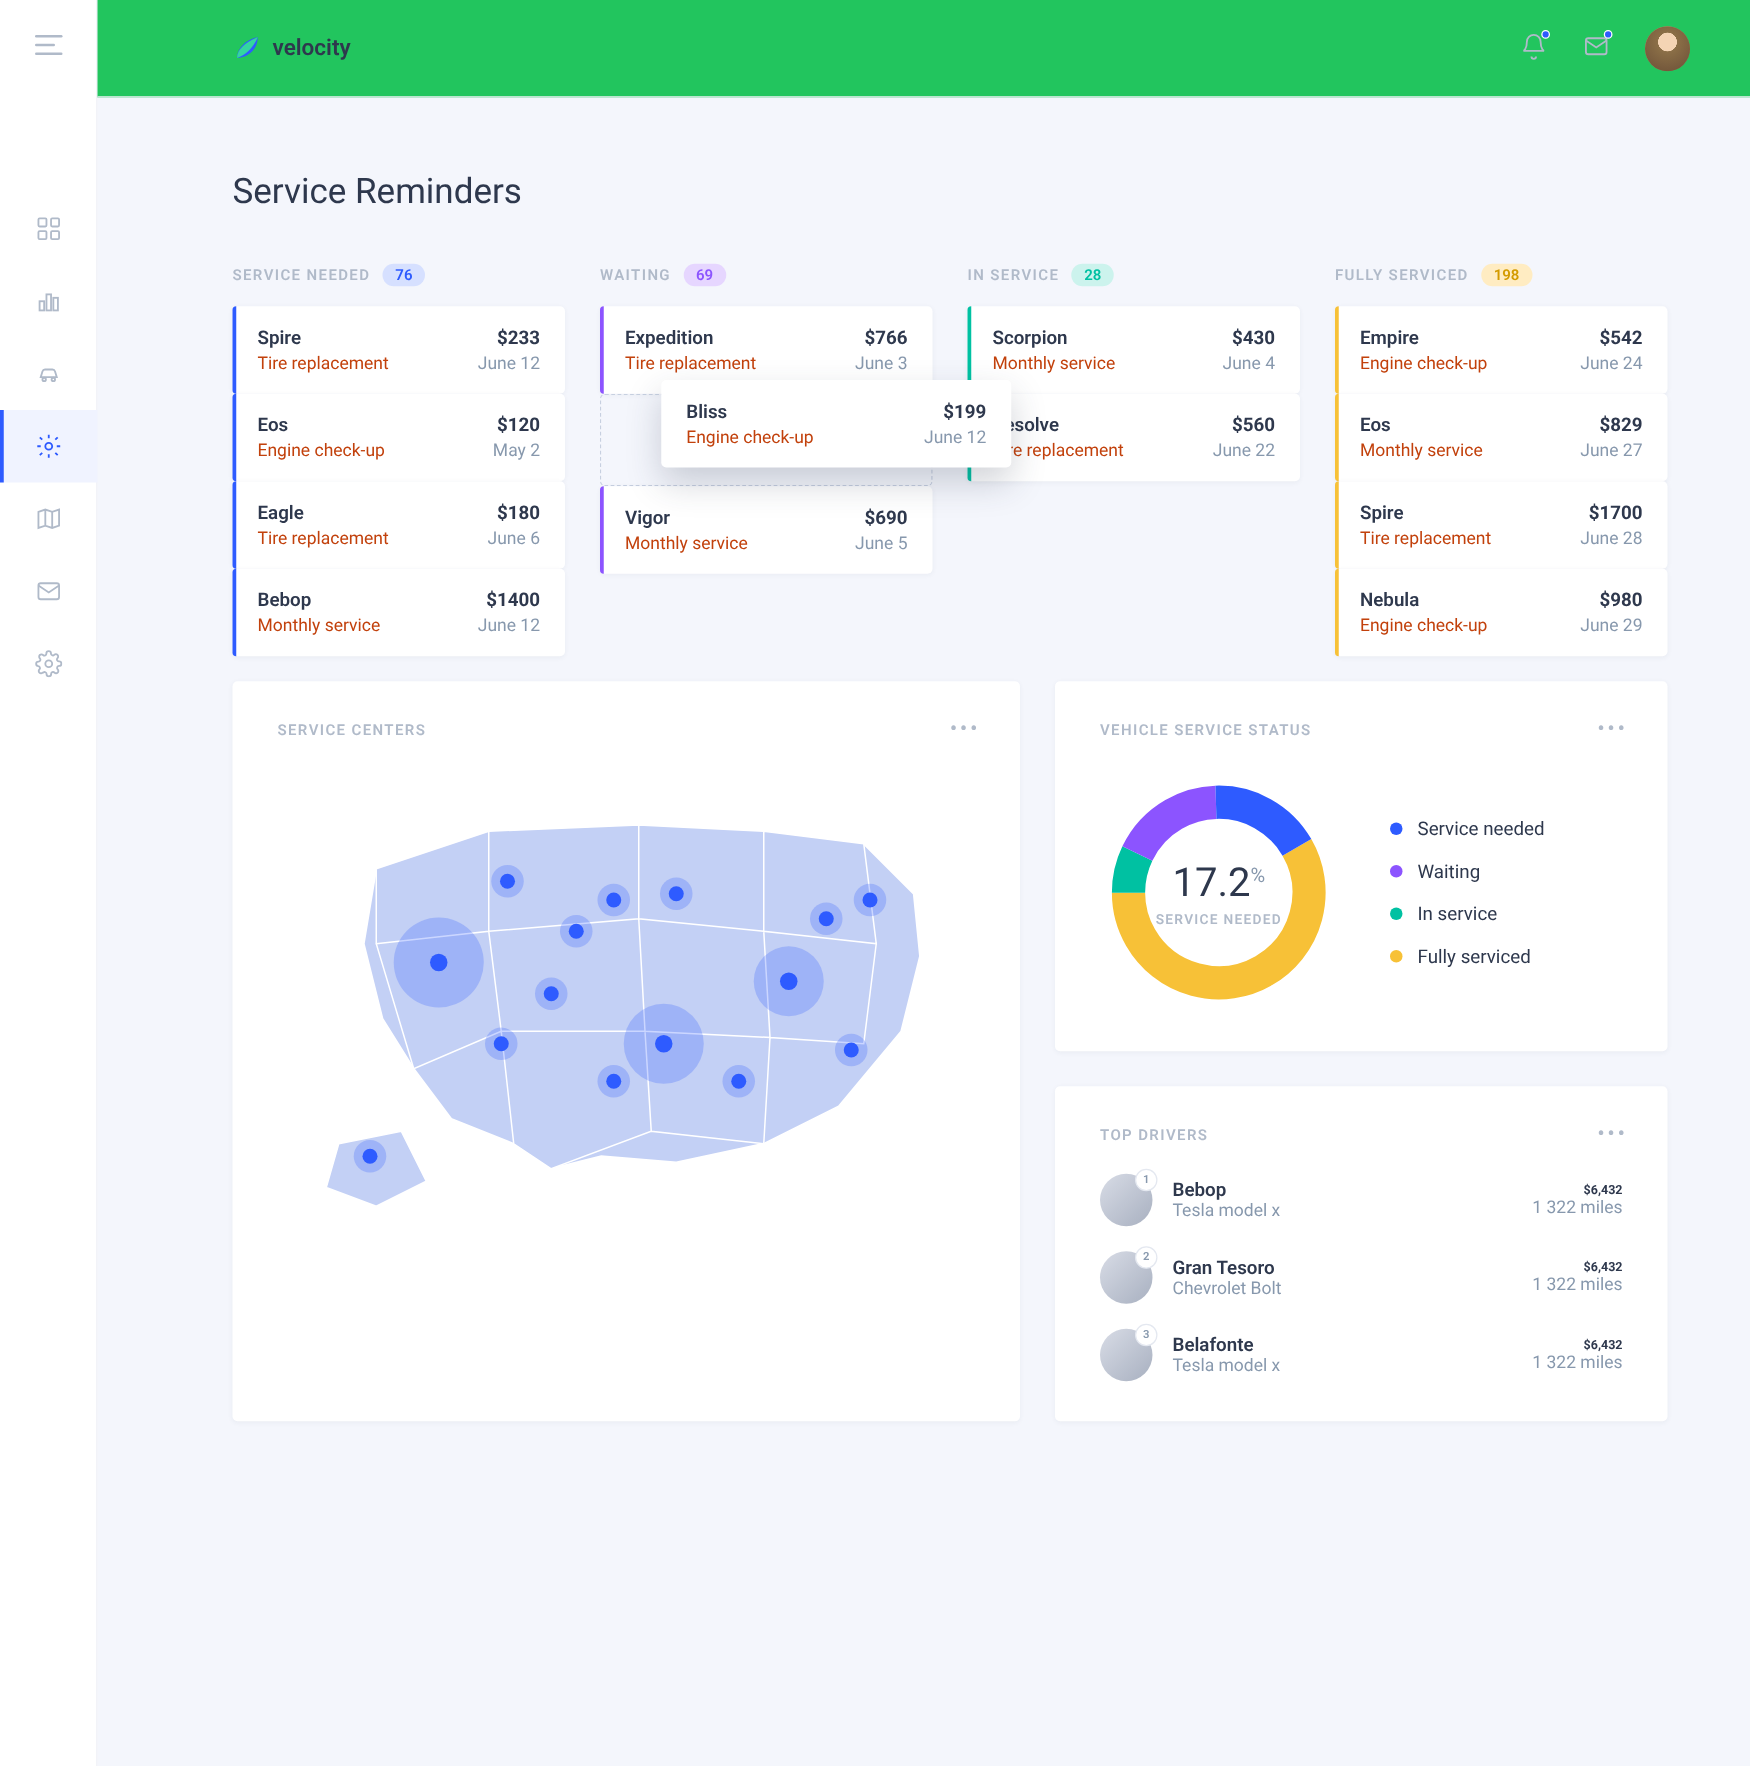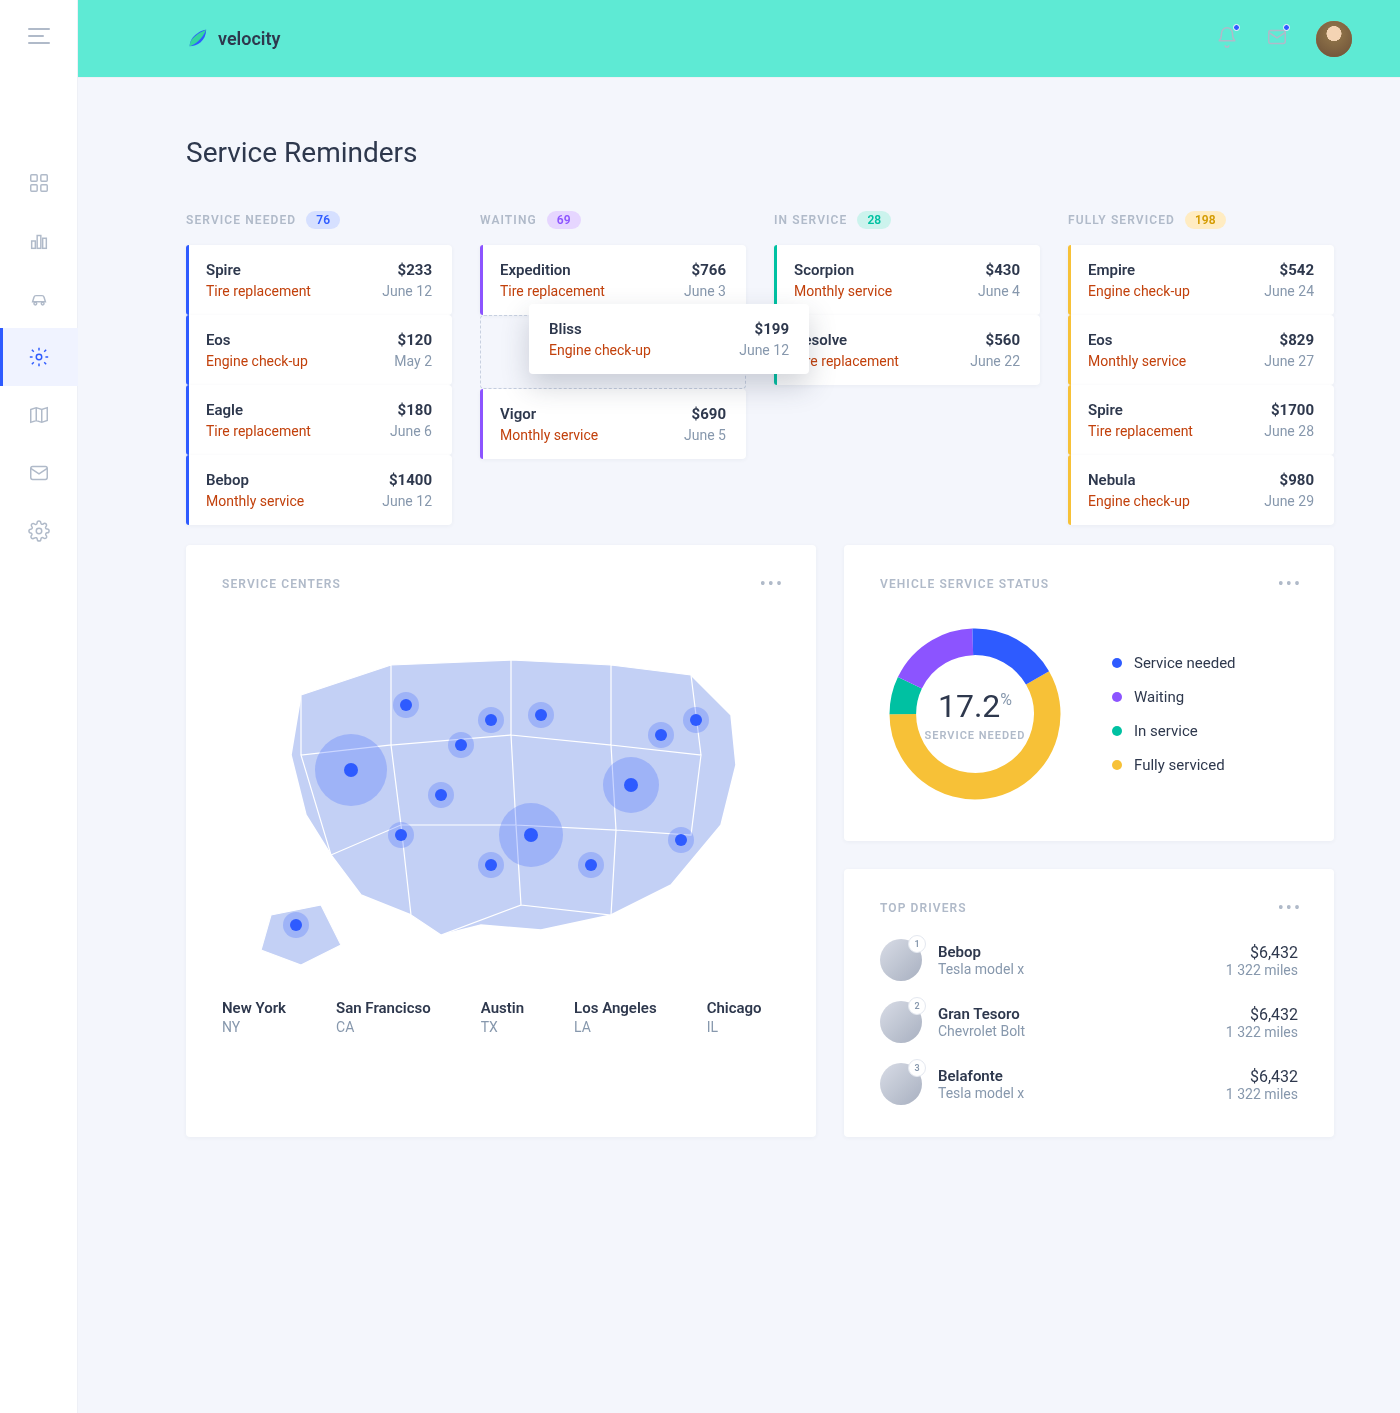--- a/index.html
+++ b/index.html
@@ -8,21 +8,21 @@
 .rail{width:78px;background:#fff;border-right:1px solid #eef0f6;display:flex;flex-direction:column;align-items:center;padding-top:28px}
 .hamburger{width:22px;height:16px;margin-bottom:110px;cursor:pointer}
 .hamburger span{display:block;height:2px;background:#b0bac9;margin-bottom:5px;border-radius:1px}
 .hamburger span:nth-child(2){width:16px}
 .rail-item{width:78px;height:58px;display:flex;align-items:center;justify-content:center;cursor:pointer;position:relative}
 .rail-item.active{background:#f0f3ff}
 .rail-item.active::before{content:'';position:absolute;left:0;top:0;bottom:0;width:3px;background:#2e5bff}
 .rail-icon{width:22px;height:22px;stroke:#b0bac9;fill:none;stroke-width:1.6}
 .rail-item.active .rail-icon{stroke:#2e5bff}
 .main{flex:1}
-.topbar{height:78px;background:#5eead4;border-bottom:1px solid #eef0f6;display:flex;align-items:center;padding:0 48px 0 108px}
+.topbar{height:78px;background:#22c55e;border-bottom:1px solid #eef0f6;display:flex;align-items:center;padding:0 48px 0 108px}
 .logo{display:flex;align-items:center;gap:10px;font-weight:600;font-size:18px;color:#2e384d}
 .logo svg{width:22px;height:22px}
 .topbar-right{margin-left:auto;display:flex;align-items:center;gap:28px}
 .icon-btn{position:relative;cursor:pointer}
 .icon-btn svg{width:22px;height:22px;stroke:#b0bac9;fill:none;stroke-width:1.6}
 .dot{position:absolute;top:-2px;right:-2px;width:7px;height:7px;background:#2e5bff;border-radius:50%;border:1.5px solid #fff}
 .avatar{width:36px;height:36px;border-radius:50%;background:linear-gradient(135deg,#d4a574,#8b6f47);cursor:pointer;overflow:hidden;position:relative}
 .avatar::after{content:'';position:absolute;inset:0;background:radial-gradient(circle at 50% 35%,#f4d4b4 0%,#f4d4b4 25%,#8b6f47 26%,#6b4f37 100%)}
 .content{padding:58px 66px 50px 108px}
 h1{font-size:28px;font-weight:400;color:#2e384d;margin-bottom:42px}
@@ -67,21 +67,21 @@
 .legend-item{display:flex;align-items:center;gap:12px;font-size:15px;color:#2e384d}
 .legend-dot{width:10px;height:10px;border-radius:50%}
 .drivers{display:flex;flex-direction:column;gap:20px;margin-top:24px}
 .driver{display:flex;align-items:center;gap:16px}
 .driver-av{width:42px;height:42px;border-radius:50%;background:linear-gradient(135deg,#d8dce6,#a8b0c0);position:relative;flex-shrink:0}
 .driver-av::after{content:attr(data-rank);position:absolute;top:-4px;right:-4px;width:16px;height:16px;background:#fff;border:1px solid #e4e8f0;border-radius:50%;font-size:9px;font-weight:600;color:#8798ad;display:flex;align-items:center;justify-content:center}
 .driver-info{flex:1}
 .driver-name{font-weight:600;font-size:15px;color:#2e384d}
 .driver-car{font-size:14px;color:#8798ad}
 .driver-stats{text-align:right}
-.driver-amt{font-weight:400;font-size:16px;color:#2e384d}
+.driver-amt{font-weight:700;font-size:10px;color:#2e384d}
 .driver-miles{font-size:14px;color:#8798ad}
 </style>
 </head>
 <body>
 
 <div class="app">
   <aside class="rail">
     <div class="hamburger">
         <span></span>
         <span></span>
@@ -374,42 +374,20 @@
                   <circle cx="420" cy="120" r="6"></circle>
                 <circle cx="455" cy="105" r="13" opacity=".25"></circle>
                   <circle cx="455" cy="105" r="6"></circle>
                 <circle cx="440" cy="225" r="13" opacity=".25"></circle>
                   <circle cx="440" cy="225" r="6"></circle>
                 <circle cx="55" cy="310" r="13" opacity=".25"></circle>
                   <circle cx="55" cy="310" r="6"></circle>
               </g>
             </svg>
           </div>
-          <div class="cities" id="cities">
-              <div>
-                <div class="city-name">New York</div>
-                <div class="city-code">NY</div>
-              </div>
-              <div>
-                <div class="city-name">San Francicso</div>
-                <div class="city-code">CA</div>
-              </div>
-              <div>
-                <div class="city-name">Austin</div>
-                <div class="city-code">TX</div>
-              </div>
-              <div>
-                <div class="city-name">Los Angeles</div>
-                <div class="city-code">LA</div>
-              </div>
-              <div>
-                <div class="city-name">Chicago</div>
-                <div class="city-code">IL</div>
-              </div>
-            </div>
         </div>
 
         <div class="right-col">
           <div class="panel">
             <div class="panel-title">VEHICLE SERVICE STATUS</div>
             <div class="more">•••</div>
             <div class="donut-wrap">
               <div class="donut">
                 <svg width="190" height="190" viewBox="0 0 100 100">
                   <circle cx="50" cy="50" r="38" fill="none" stroke="#f7c137" stroke-width="14" stroke-dasharray="139 239" stroke-dashoffset="0" transform="rotate(-30 50 50)"></circle>

